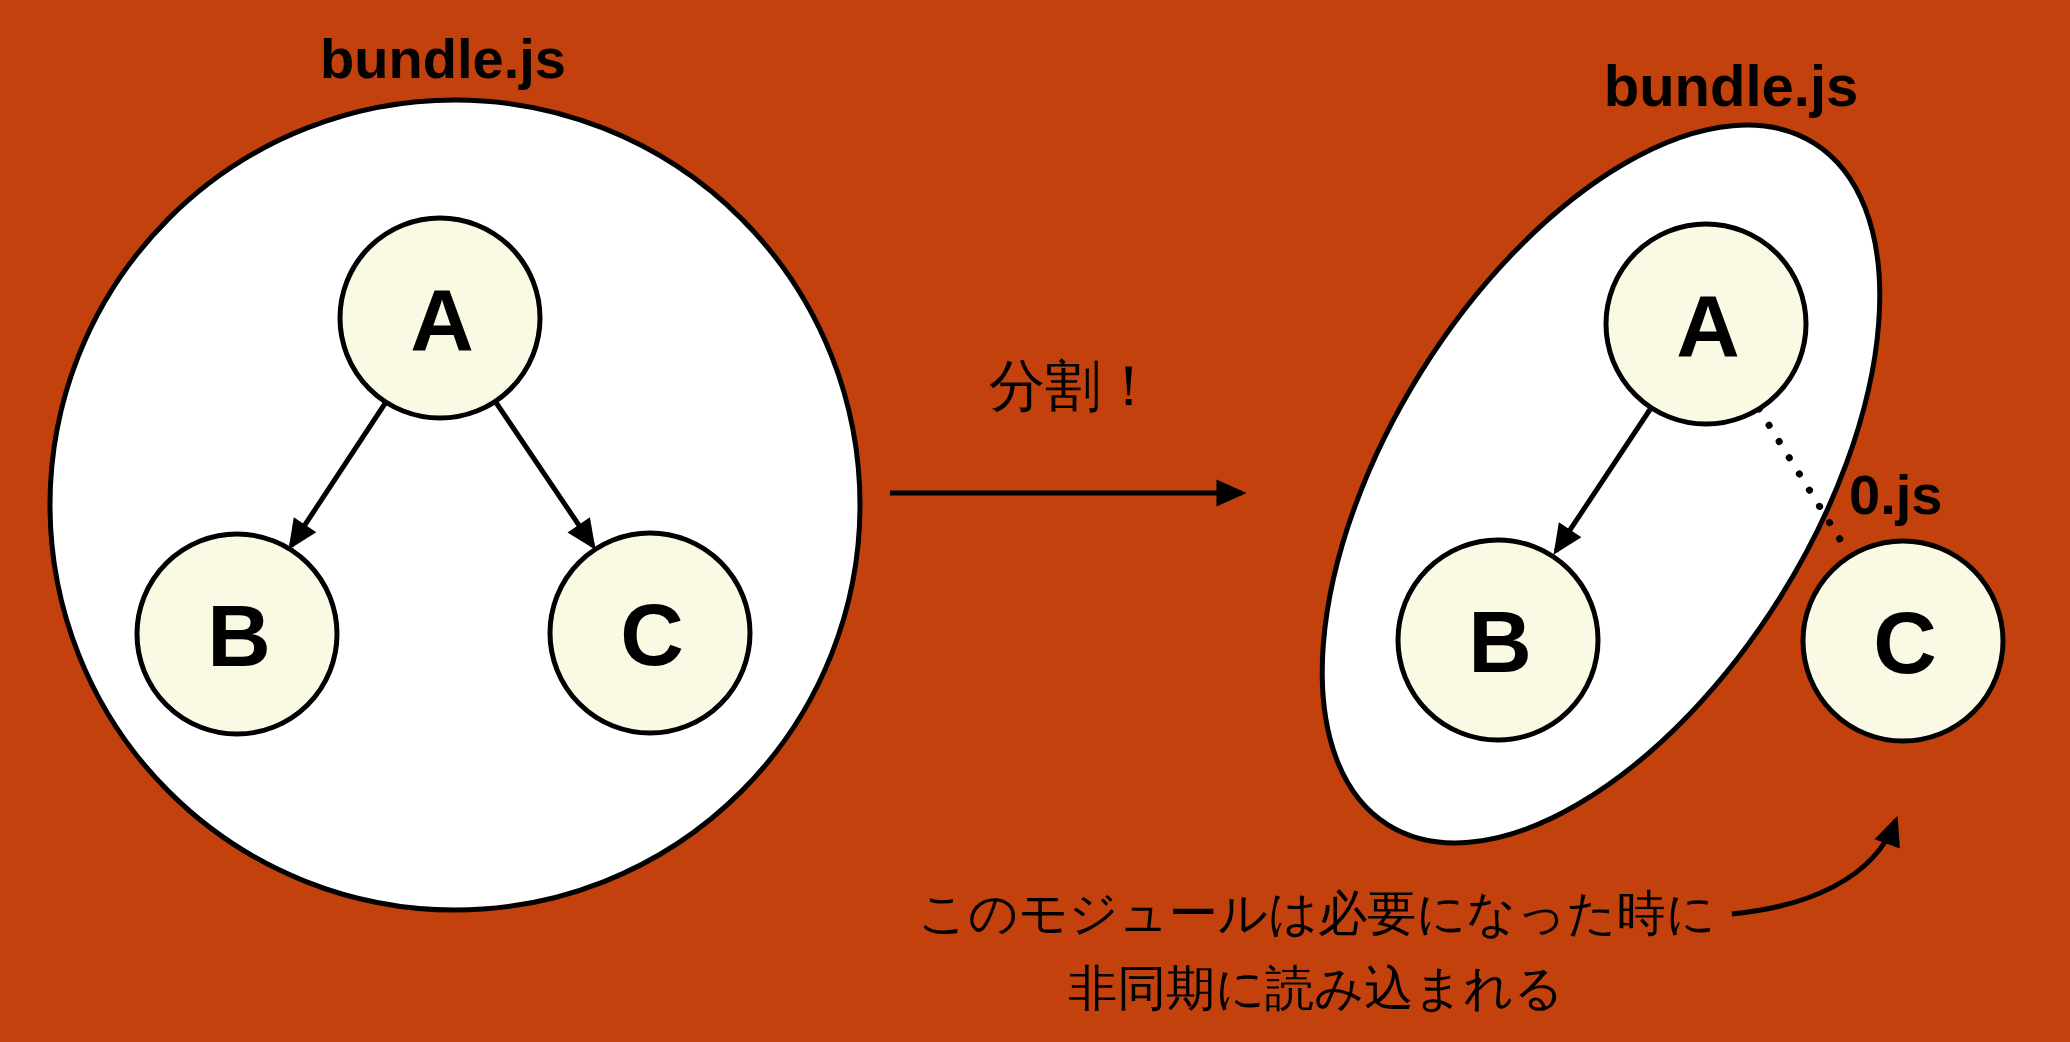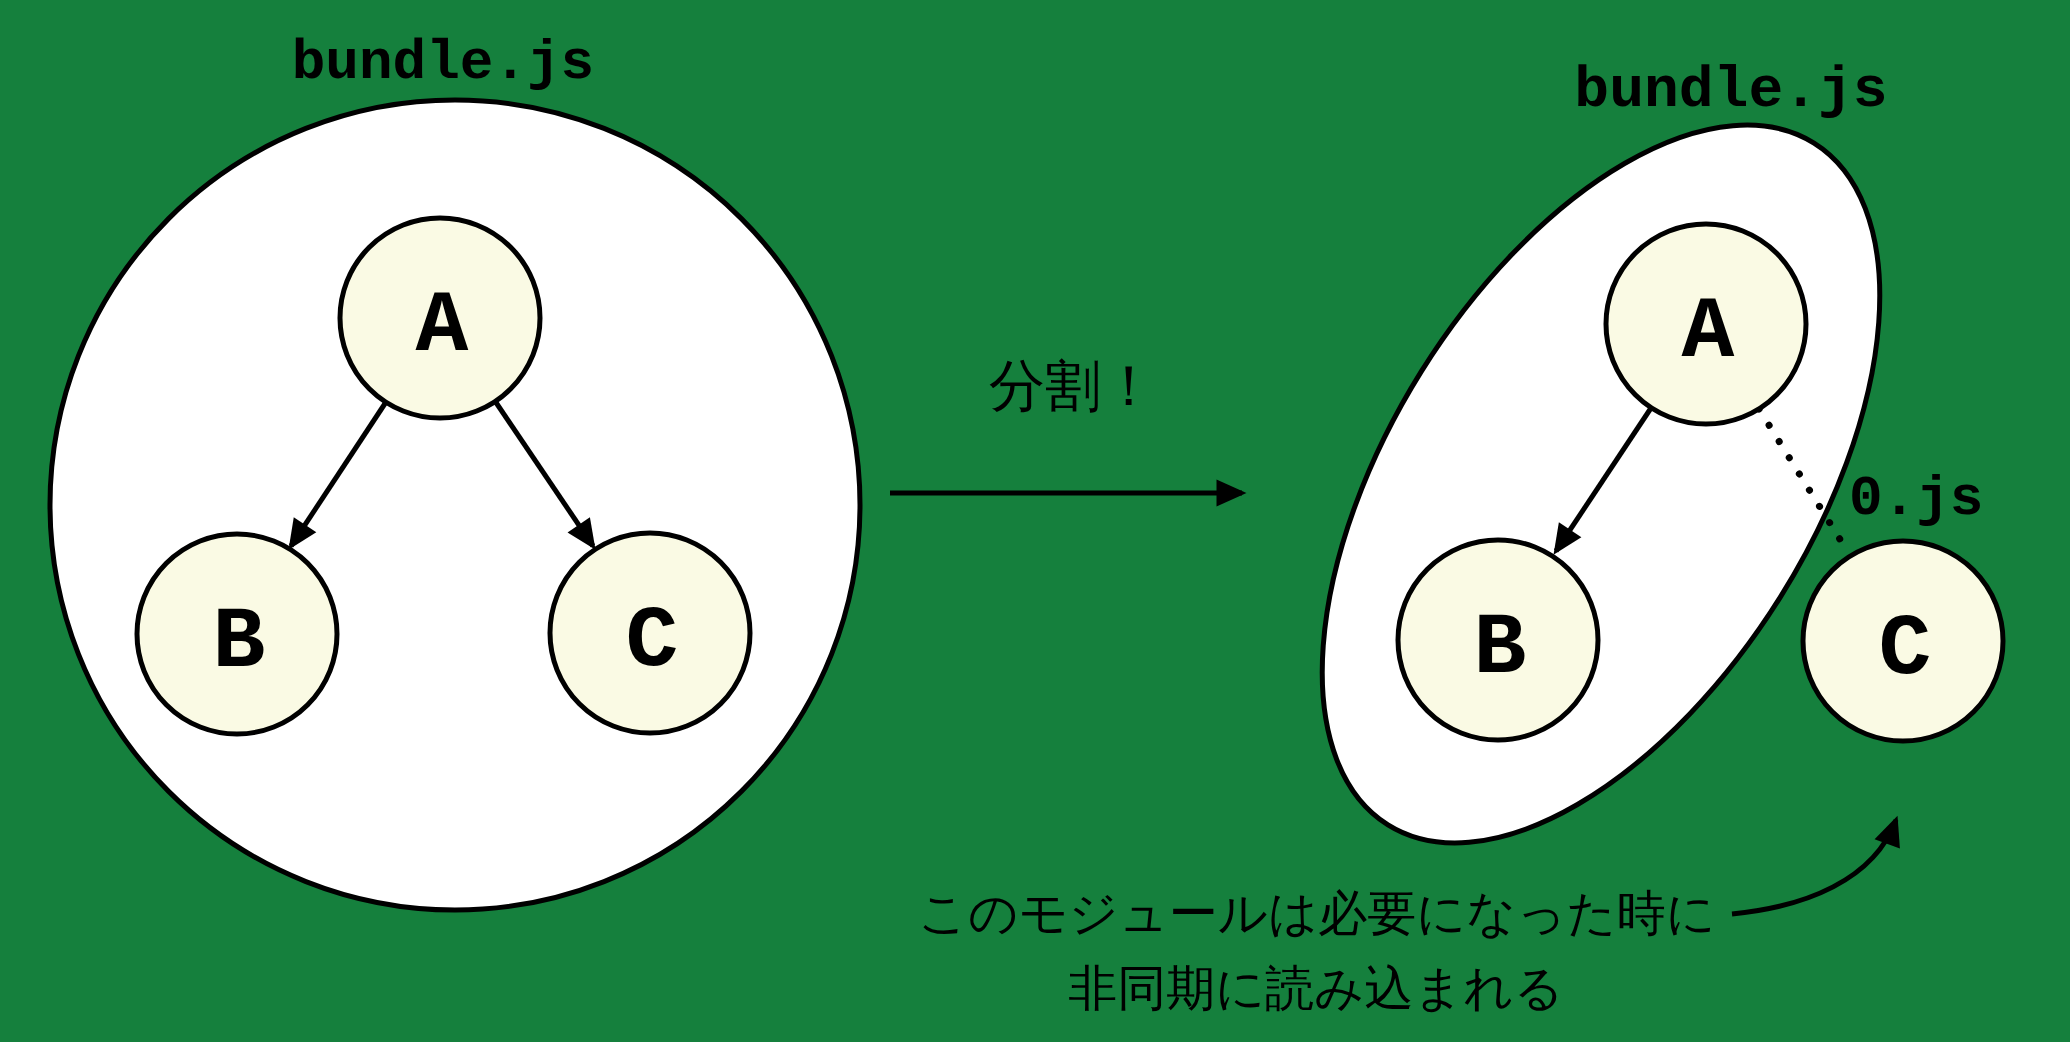--- a/index.html
+++ b/index.html
@@ -5,23 +5,23 @@
 <style>
   html, body {
     margin: 0;
     padding: 0;
     background: #ffffff;
   }
   .stage {
     position: relative;
     width: 2070px;
     height: 1042px;
-    background: #15803d;
+    background: #c2410c;
     overflow: hidden;
-    font-family: Liberation Mono, monospace;
+    font-family: Liberation Sans, sans-serif;
   }
   svg { display: block; }
   .outline {
     fill: #ffffff;
     stroke: #000000;
     stroke-width: 5;
   }
   .node-circle {
     stroke: #000000;
     stroke-width: 5;

